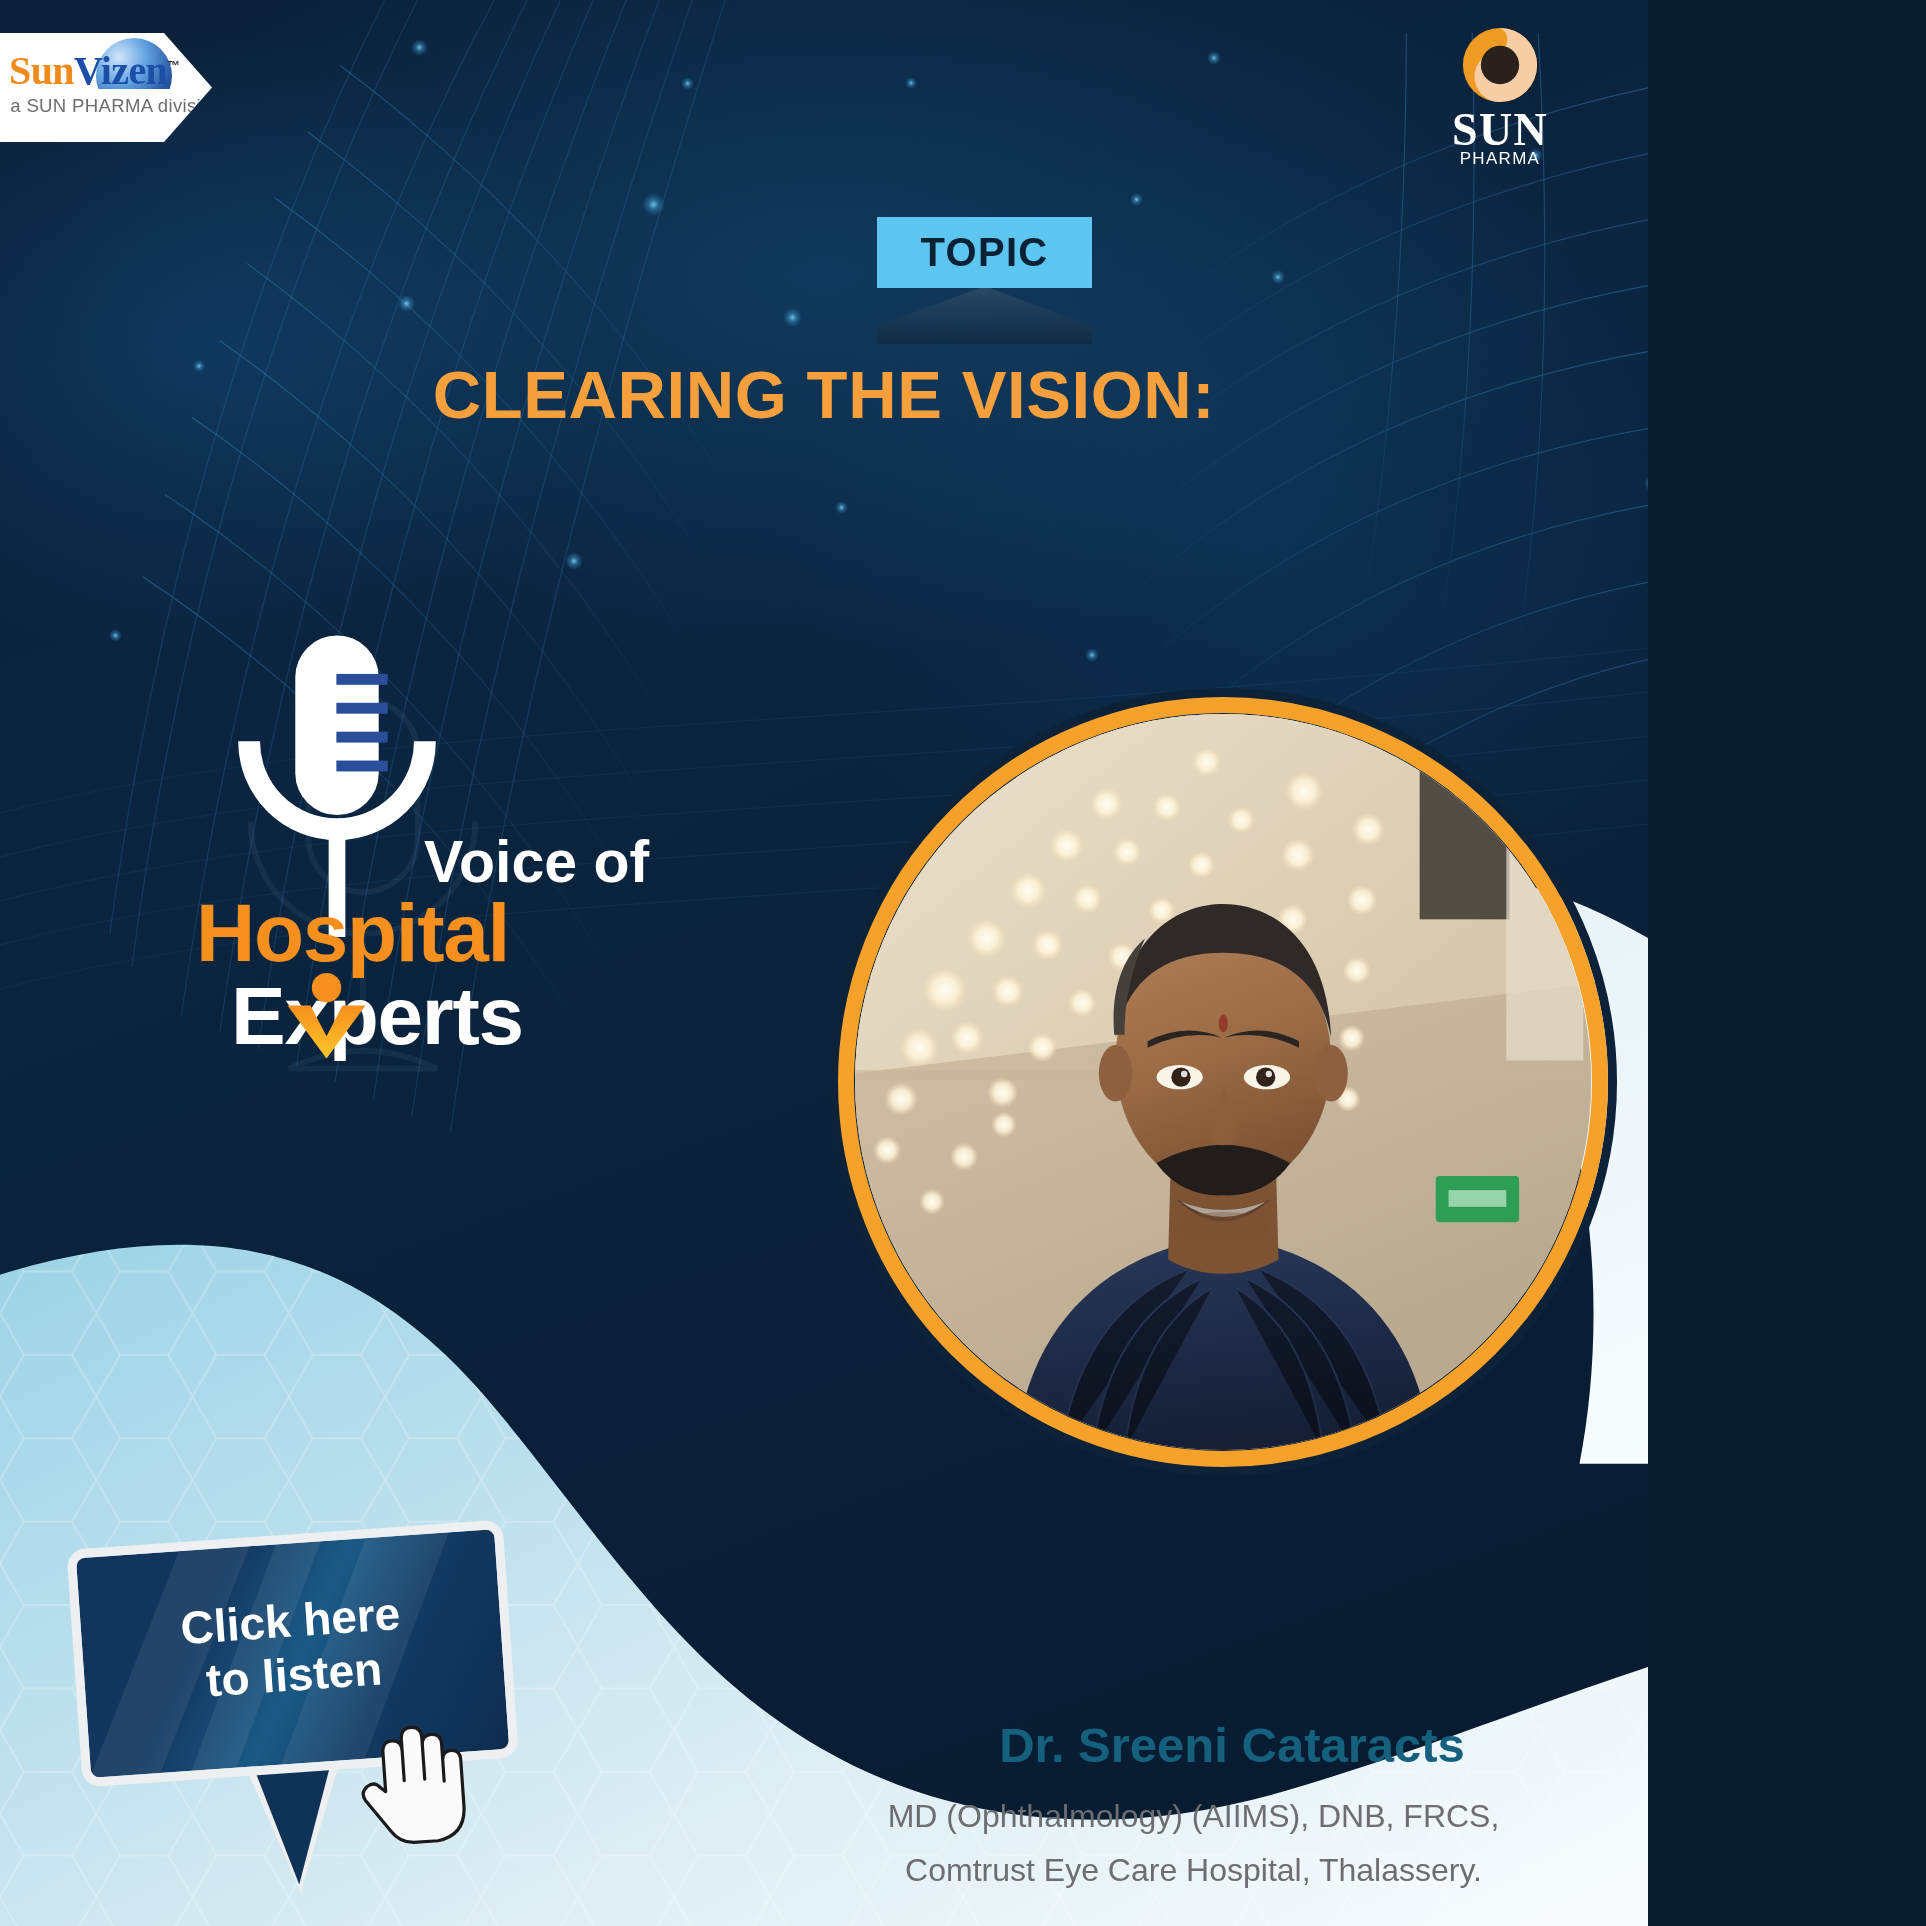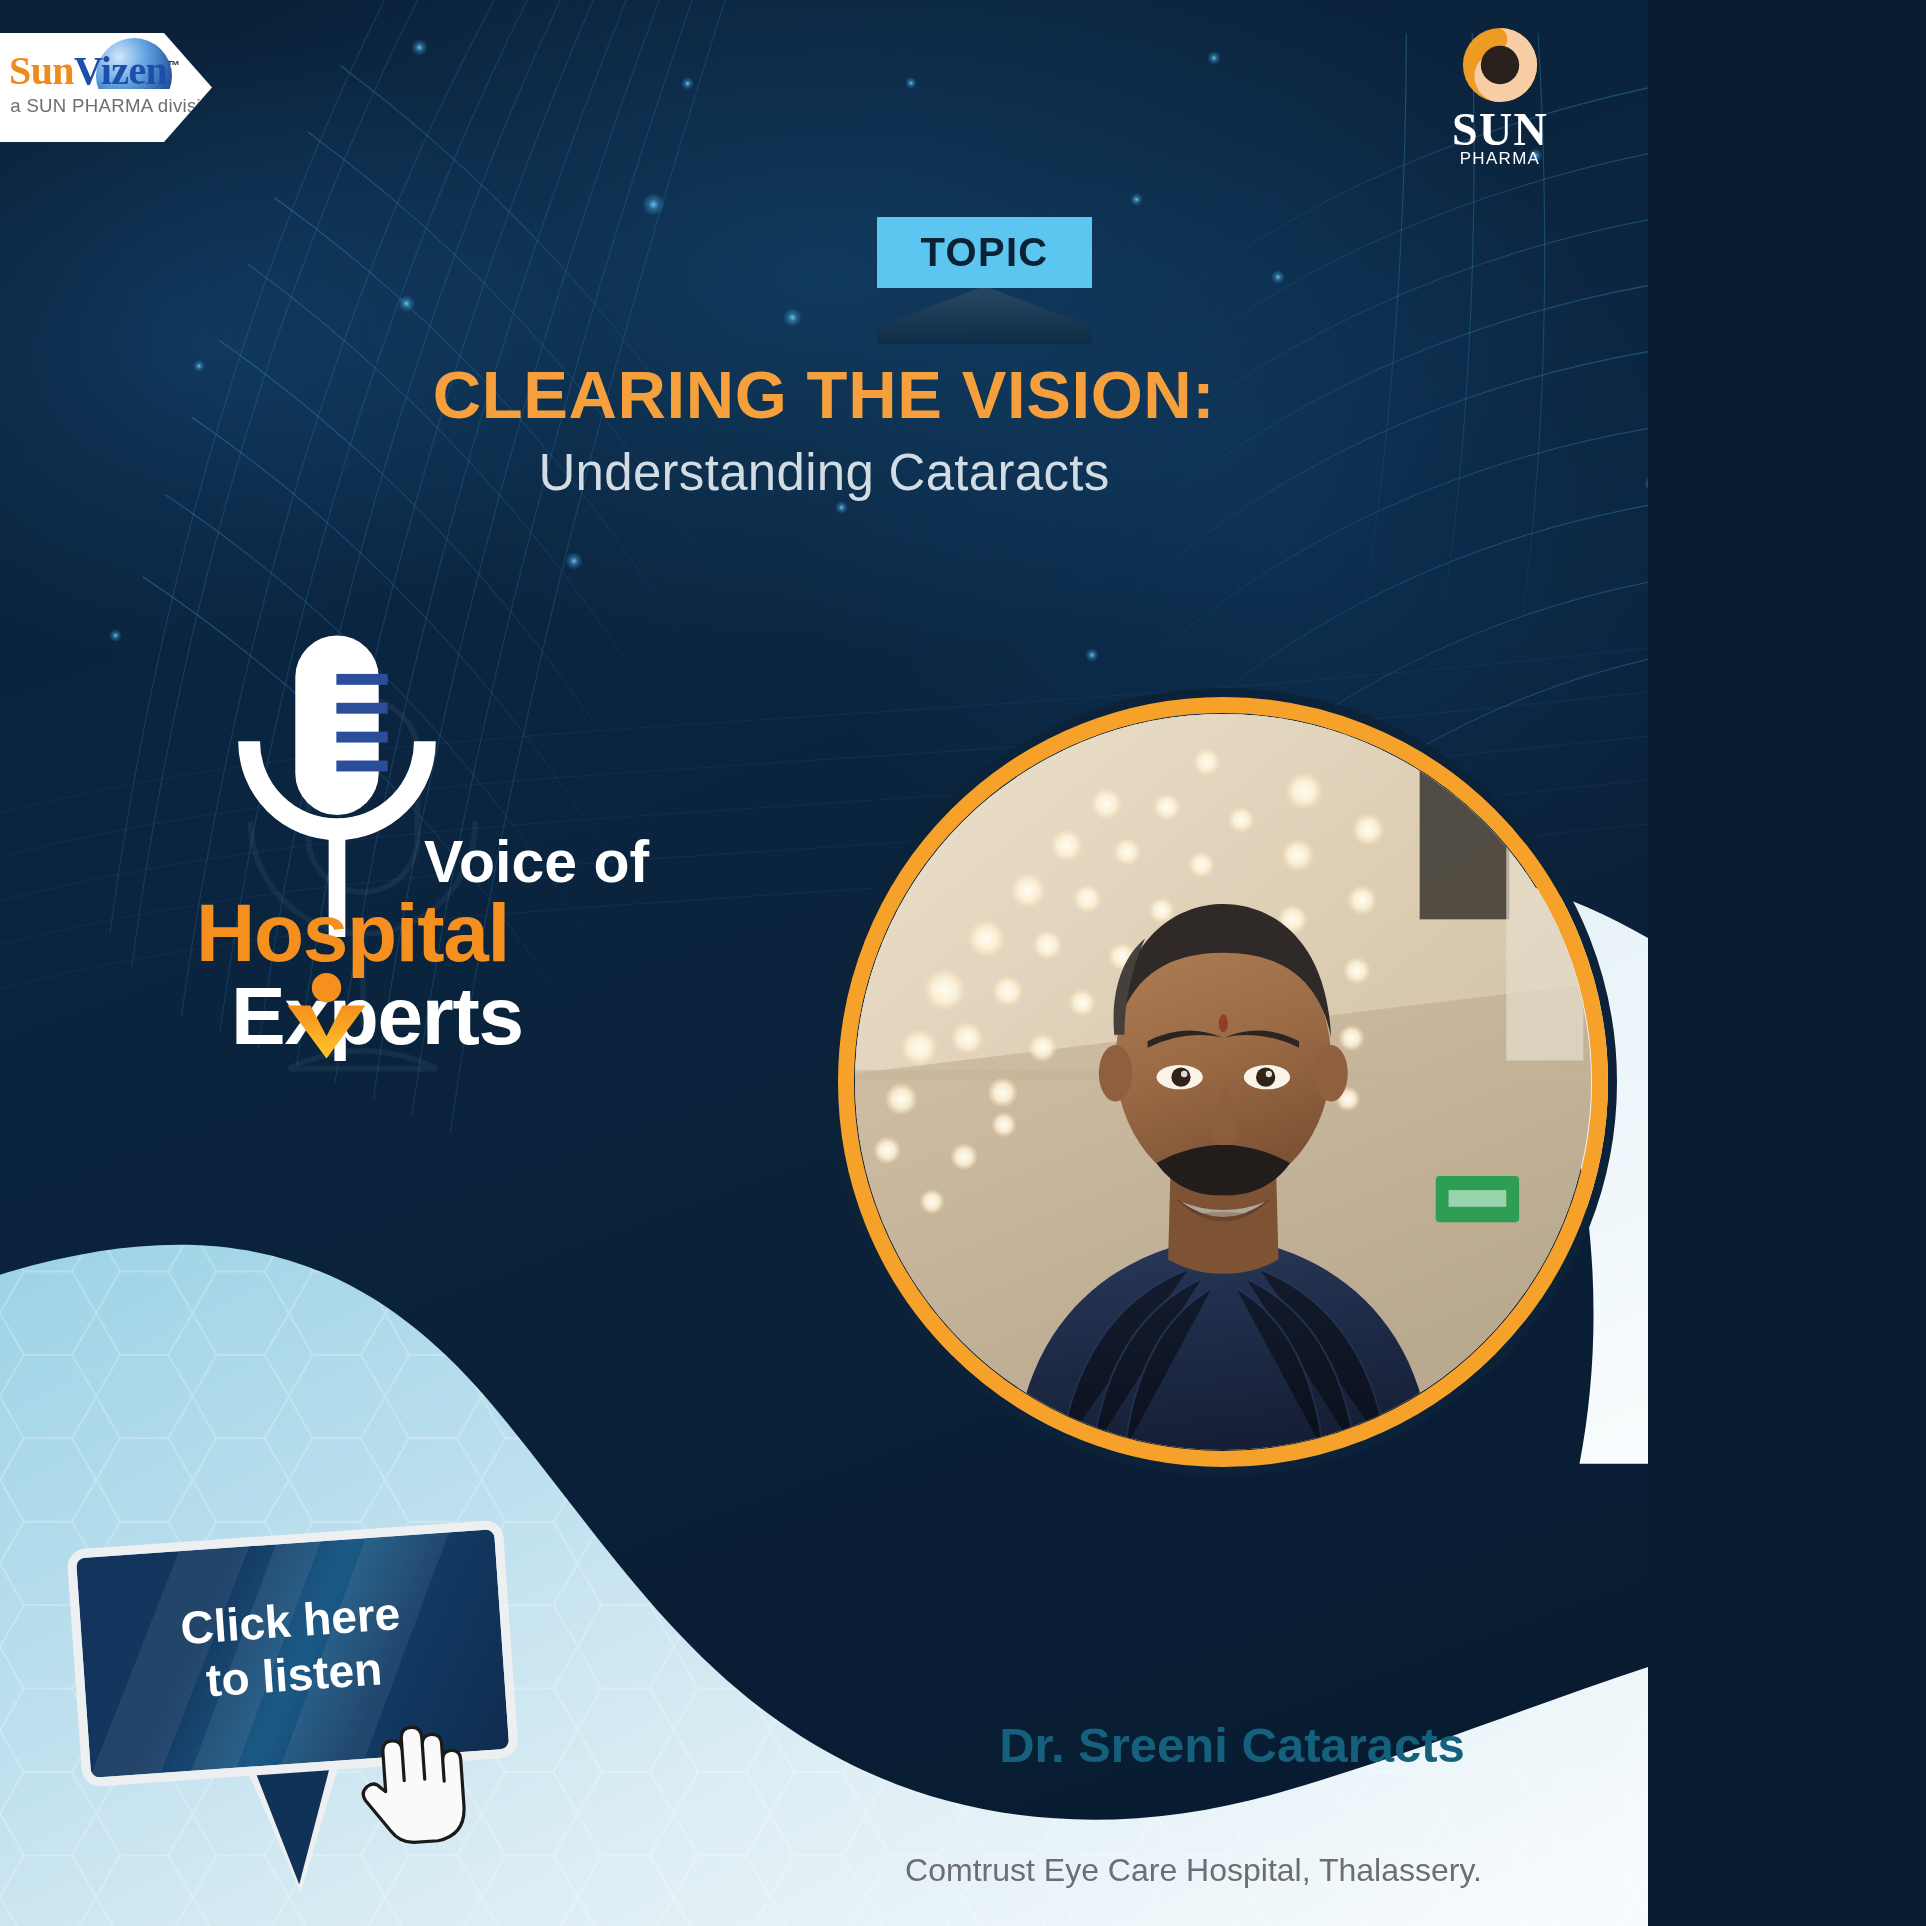--- a/index.html
+++ b/index.html
@@ -260,21 +260,20 @@
     <div id="sp-sun">SUN</div>
     <div id="sp-pharma">PHARMA</div>
   </div>
 
   <div id="topic-arrow"></div>
   <div id="topic-badge">
     <span>TOPIC</span>
   </div>
 
   <div id="title-main">CLEARING THE VISION:</div>
-  <div id="title-sub">Understanding Cataracts</div>
 
   <div id="podcast">
     <svg id="mic" viewBox="0 0 330 600">
       <rect x="100" y="10" width="130" height="280" rx="65" fill="#ffffff"></rect>
       <g fill="#2B4E9B">
         <rect x="164" y="70" width="80" height="17"></rect>
         <rect x="164" y="115" width="80" height="17"></rect>
         <rect x="164" y="160" width="80" height="17"></rect>
         <rect x="164" y="205" width="80" height="17"></rect>
       </g>
@@ -441,16 +440,17 @@
       </div>
     </div>
     <svg id="hand-cursor" viewBox="0 0 165 205">
       <path d="M40,120 L40,58 q0,-16 15,-16 q15,0 15,16 L70,105 L70,40 q0,-17 16,-17 q16,0 16,17
                L102,105 L102,52 q0,-16 15,-16 q15,0 15,16 L132,110 L132,78 q0,-15 14,-15 q14,0 14,15
                L160,150 q0,46 -44,52 L78,202 q-22,-2 -34,-20 L8,132 q-8,-13 4,-22 q12,-8 21,4 Z" fill="#FAFAFA" stroke="#1A1A1A" stroke-width="5" stroke-linejoin="round"></path>
     </svg>
   </div>
 
   <div id="doc-name">Dr. Sreeni Cataracts</div>
+  <div id="doc-line1">MD (Ophthalmology) (AIIMS), DNB, FRCS,</div>
   <div id="doc-line2">Comtrust Eye Care Hospital, Thalassery.</div>
 
 </div>
 
 
 </body></html>

